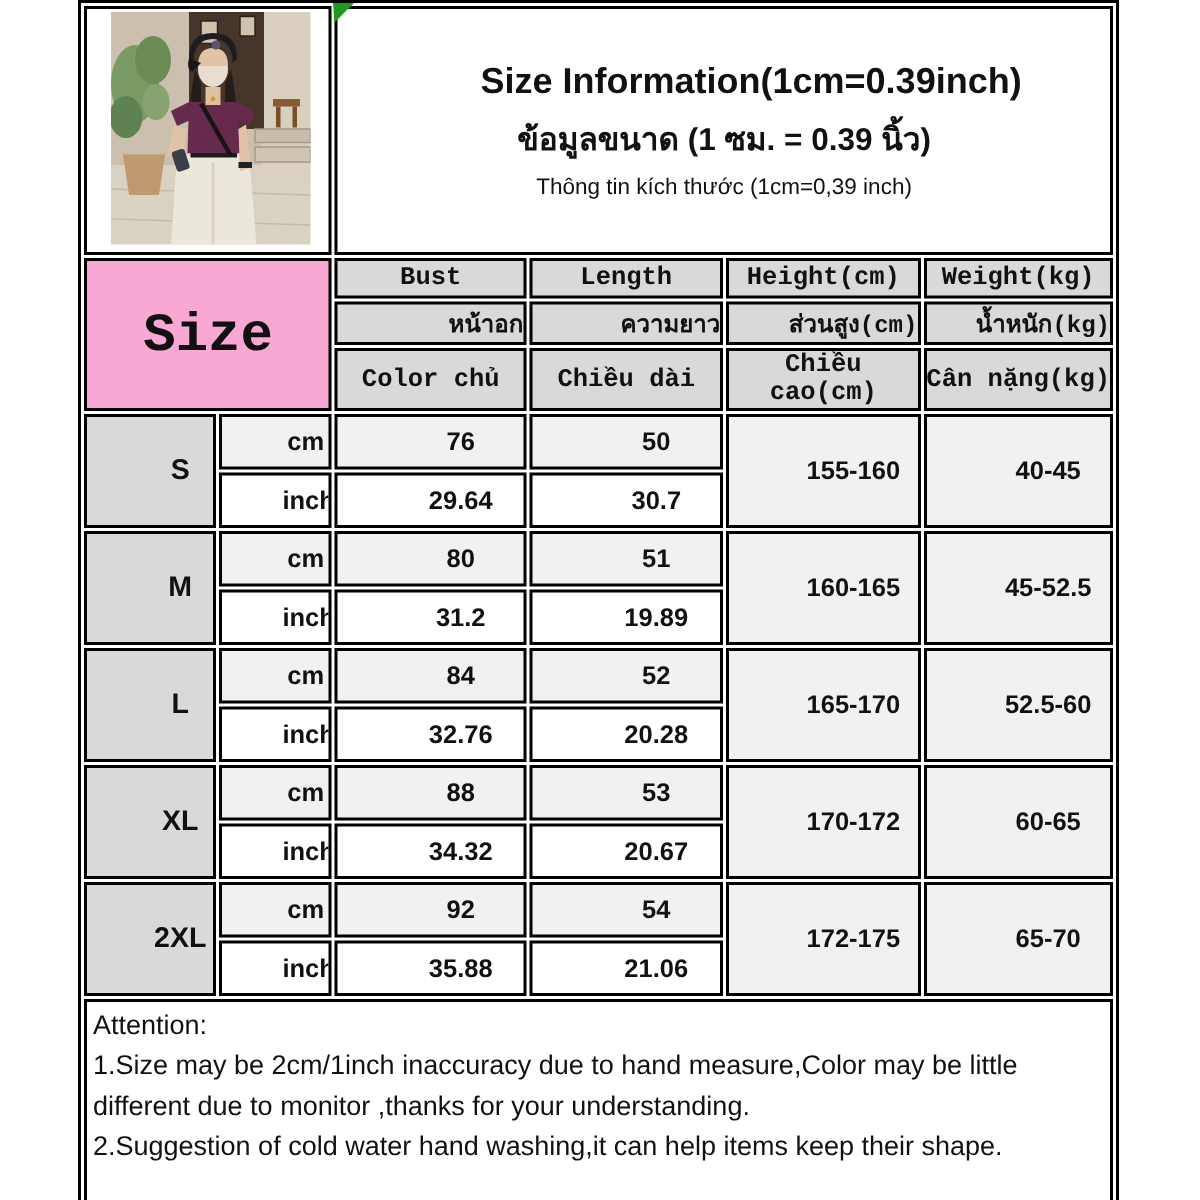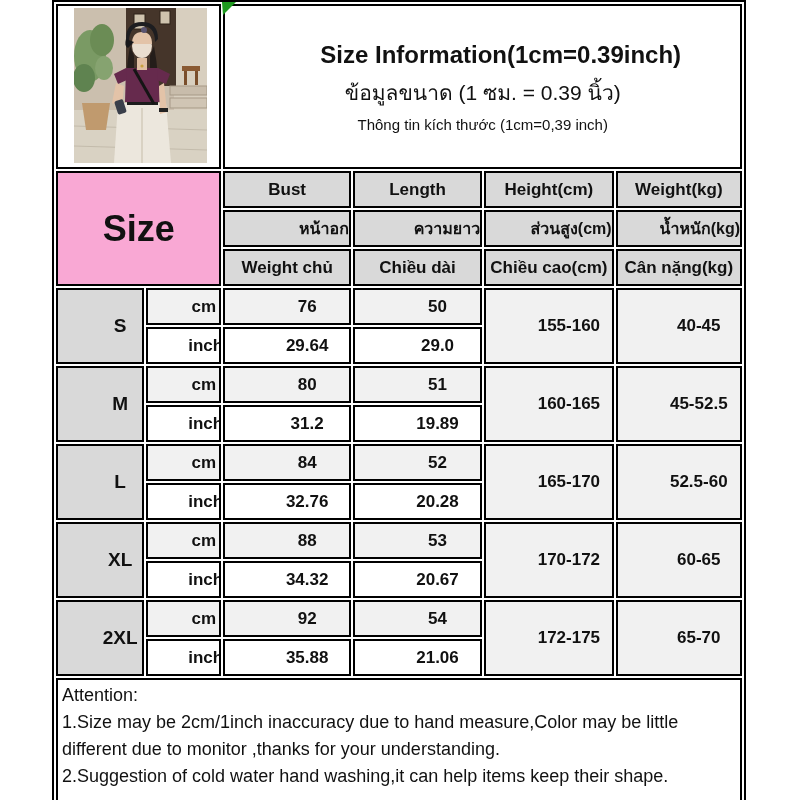--- a/index.html
+++ b/index.html
@@ -15,28 +15,28 @@
     width:694px;table-layout:fixed;
     border-collapse:separate;border-spacing:2px;
     background:#fff;border:2px solid #000;
   }
   td{
     border:2px solid #000;box-sizing:border-box;
     text-align:center;vertical-align:middle;
     overflow:hidden;padding:0;
   }
   .r-photo td{height:164px;}
-  .r-hdr td{height:37px;}
+  .r-hdr td{height:27px;font-family:Liberation Mono, monospace;}
   .r-data td{height:37px;padding-left:40px;}
   .r-att td{height:146px;}
 
   .c-photo{background:#fff;vertical-align:middle;}
   .c-title{background:#fff;}
   .t1{font-size:24px;font-weight:bold;letter-spacing:0px;padding-left:36px;}
-  .t2{font-size:21px;font-weight:normal;margin-top:7px;}
+  .t2{font-size:21px;font-weight:bold;margin-top:7px;}
   .t3{font-size:15px;font-weight:normal;margin-top:7px;}
 
   .size-big{background:#f9a8d4;font-weight:bold;font-size:36px;}
   .hdr{background:#d9d9d9;font-weight:bold;font-size:17px;}
   .hdr.th{font-size:16px;text-align:right;}
   .size-label{background:#d9d9d9;font-weight:bold;font-size:19px;}
   .unit{font-weight:bold;font-size:17px;background:#fff;}
   .val{font-weight:bold;font-size:17px;background:#fff;}
   .tint{background:#f1f1f1;}
 
@@ -128,38 +128,38 @@
       <td class="hdr">Height(cm)</td>
       <td class="hdr">Weight(kg)</td>
     </tr>
     <tr class="r-hdr">
       <td class="hdr th">หน้าอก</td>
       <td class="hdr th">ความยาว</td>
       <td class="hdr th">ส่วนสูง(cm)</td>
       <td class="hdr th">น้ำหนัก(kg)</td>
     </tr>
     <tr class="r-hdr">
-      <td class="hdr">Weight chủ</td>
+      <td class="hdr">Color chủ</td>
       <td class="hdr">Chiều dài</td>
       <td class="hdr">Chiều cao(cm)</td>
       <td class="hdr">Cân nặng(kg)</td>
     </tr>
 
     <tr class="r-data">
       <td class="size-label" rowspan="2">S</td>
       <td class="unit tint">cm</td>
       <td class="val tint">76</td>
       <td class="val tint">50</td>
       <td class="val tint" rowspan="2">155-160</td>
       <td class="val tint" rowspan="2">40-45</td>
     </tr>
     <tr class="r-data">
       <td class="unit">inch</td>
       <td class="val">29.64</td>
-      <td class="val">29.0</td>
+      <td class="val">30.7</td>
     </tr>
 
     <tr class="r-data">
       <td class="size-label" rowspan="2">M</td>
       <td class="unit tint">cm</td>
       <td class="val tint">80</td>
       <td class="val tint">51</td>
       <td class="val tint" rowspan="2">160-165</td>
       <td class="val tint" rowspan="2">45-52.5</td>
     </tr>

